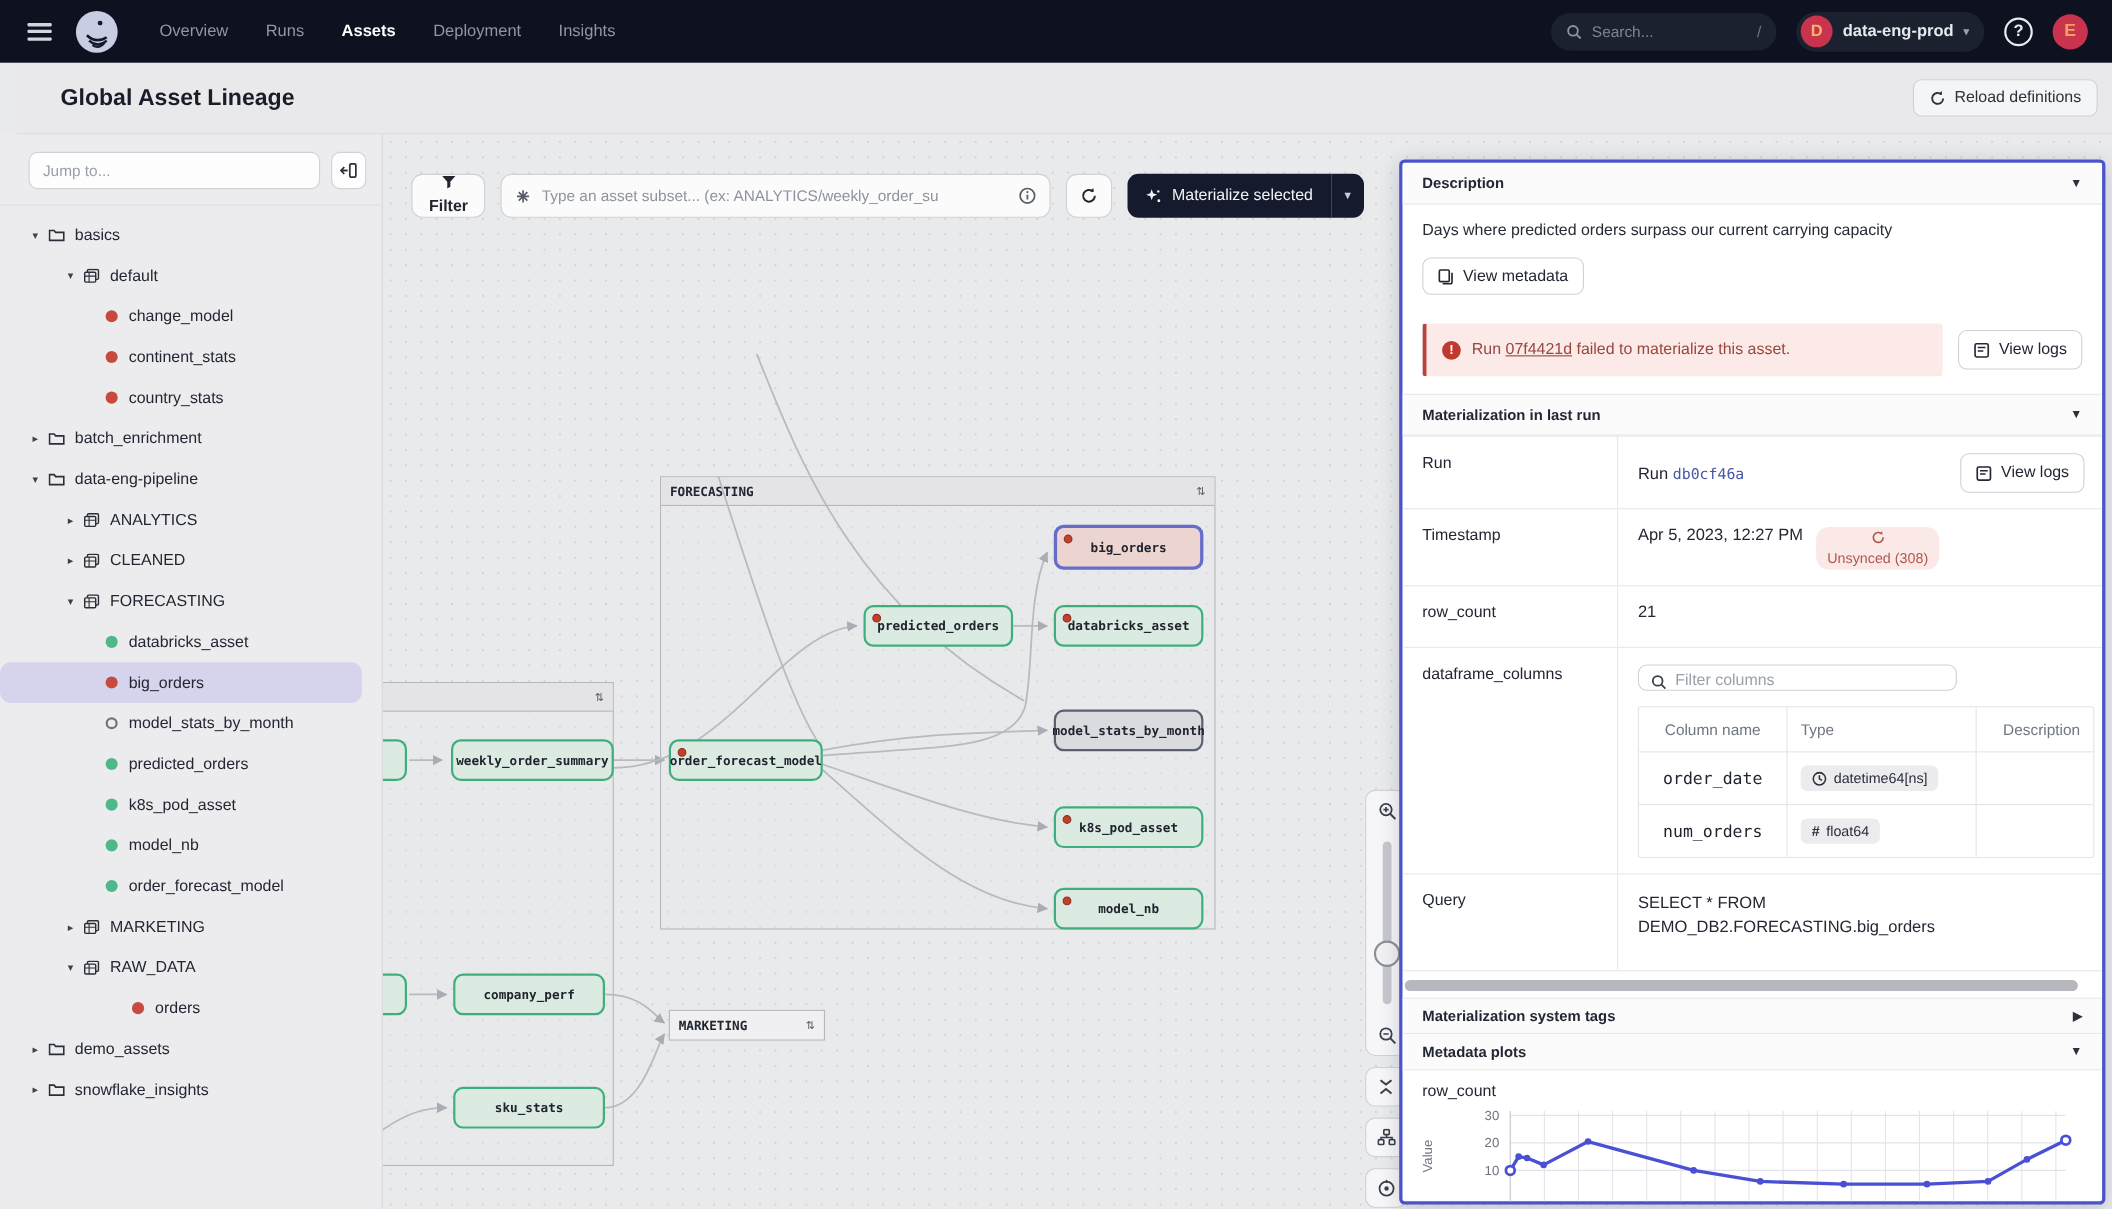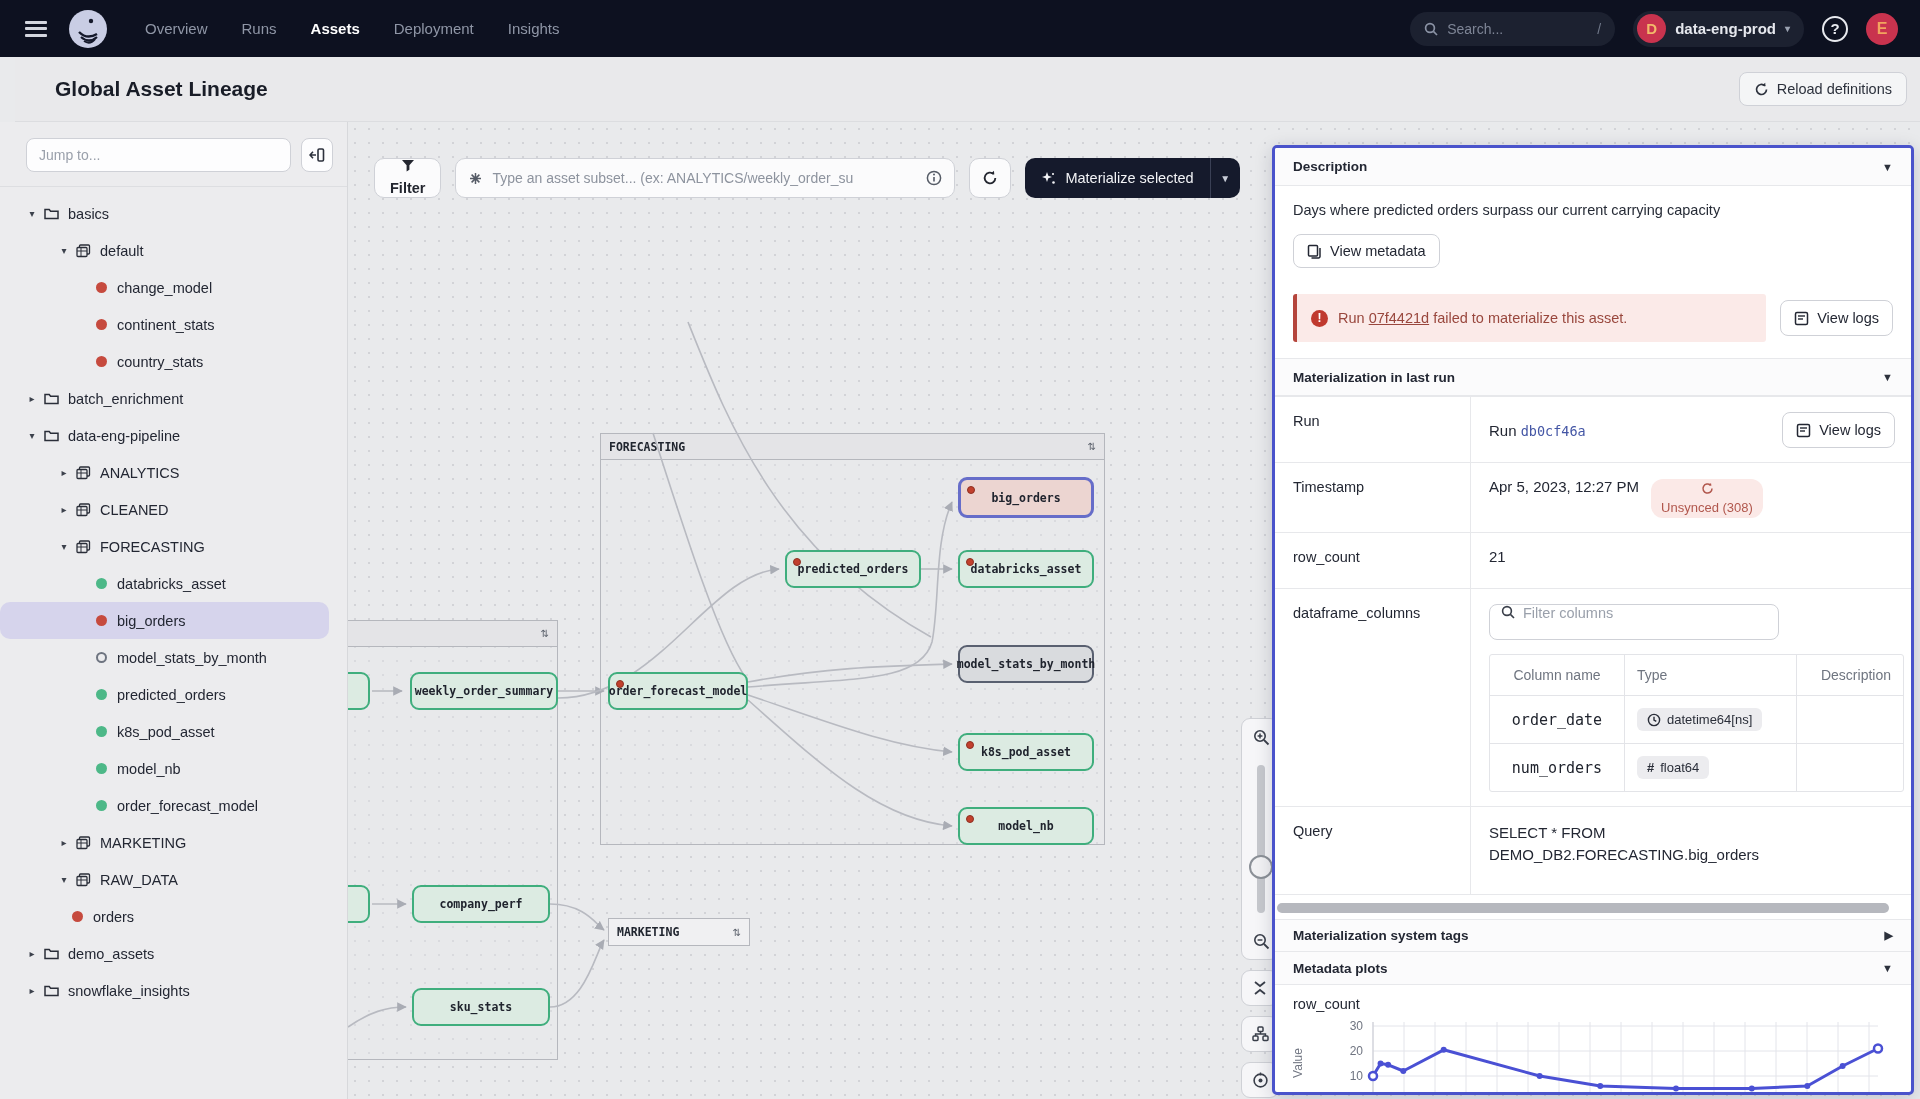--- a/index.html
+++ b/index.html
@@ -89,21 +89,21 @@
   .error-banner{ flex:1; height:48px; background:#fbeae8; border-left:4px solid #b5453c; border-radius:3px; display:flex; align-items:center; gap:10px; padding:0 14px; font-size:14.5px; color:#99473d;}
   .error-banner a{ color:#99473d; }
   .err-ic{ width:17px; height:17px; border-radius:50%; background:#c0392e; color:#fff; font-size:12px; font-weight:bold; display:flex; align-items:center; justify-content:center; flex:none;}
   .logs-btn{ height:36px; background:#fff; border:1px solid #cfd1d7; border-radius:8px; display:flex; align-items:center; gap:8px; padding:0 13px; font-size:14.5px; color:#232733; cursor:pointer; flex:none;}
   .prows{ border-top:1px solid #e7e8eb;}
   .prow{ display:flex; border-bottom:1px solid #e7e8eb;}
   .plabel{ width:196px; flex:none; border-right:1px solid #e7e8eb; padding:16px 14px 14px 18px; font-size:14.5px; color:#232733;}
   .pval{ flex:1; padding:15px 16px 14px 18px; font-size:15px; color:#232733; display:flex; align-items:flex-start; gap:12px;}
   .runid{ font-family:"DejaVu Sans Mono", monospace; font-size:13.5px; color:#4456a5;}
   .unsync-badge{ background:#fbe9e7; color:#b1574d; border-radius:12px; font-size:13px; display:flex; align-items:center; gap:5px; padding:3px 10px; margin-top:1px;flex-direction:column;}
-  .filter-input{ width:290px; height:36px; border:1px solid #cfd1d7; border-radius:8px; display:flex; align-items:flex-start; gap:8px; padding:0 11px; color:#9aa0ab; font-size:14.5px;}
+  .filter-input{ width:290px; height:24px; border:1px solid #cfd1d7; border-radius:8px; display:flex; align-items:flex-end; gap:8px; padding:0 11px; color:#9aa0ab; font-size:14.5px;}
   .cols-table{ margin-top:14px; border:1px solid #e3e4e8; border-radius:3px; width:415px;}
   .ct-row{ display:flex; border-top:1px solid #e3e4e8;}
   .ct-row:first-child{ border-top:none;}
   .ct-cell{ padding:12px 12px; display:flex; align-items:center;}
   .ct-c1{ width:135px; justify-content:center; border-right:1px solid #e3e4e8;}
   .ct-c2{ width:172px; border-right:1px solid #e3e4e8;}
   .ct-c3{ flex:1;}
   .ct-head{ font-size:14px; color:#6f7580;}
   .col-name{ font-family:"DejaVu Sans Mono", monospace; font-size:15px; color:#20242e;}
   .type-badge{ background:#ececef; border-radius:6px; padding:4px 10px; font-size:13px; color:#2a2e39; display:flex; align-items:center; gap:6px;}
@@ -316,21 +316,21 @@
         <span class="ticon">
           <svg width="15" height="14" viewBox="0 0 15 14">
             <rect x="3.5" y="1" width="10" height="9" rx="1" fill="none" stroke="#2a2e39" stroke-width="1.3"></rect>
             <rect x="1" y="3.5" width="10" height="9" rx="1" fill="#ececee" stroke="#2a2e39" stroke-width="1.3"></rect>
             <line x1="1" y1="7" x2="11" y2="7" stroke="#2a2e39" stroke-width="1"></line>
             <line x1="5" y1="3.5" x2="5" y2="12.5" stroke="#2a2e39" stroke-width="1"></line>
           </svg>
         </span>
         <span>RAW_DATA</span>
       </div>
-      <div class="trow" style="padding-left: 72px;">
+      <div class="trow" style="padding-left: 120px;">
         <span class="tdot red"></span>
         <span>orders</span>
       </div>
       <div class="trow" style="padding-left: 24px;">
         <span class="tcaret">▸</span>
         <span class="ticon">
           <svg width="15" height="13" viewBox="0 0 15 13">
             <path d="M1,2.5 h4.2 l1.4,1.8 H14 v7.2 H1 z" fill="none" stroke="#2a2e39" stroke-width="1.5"></path>
           </svg>
         </span>

